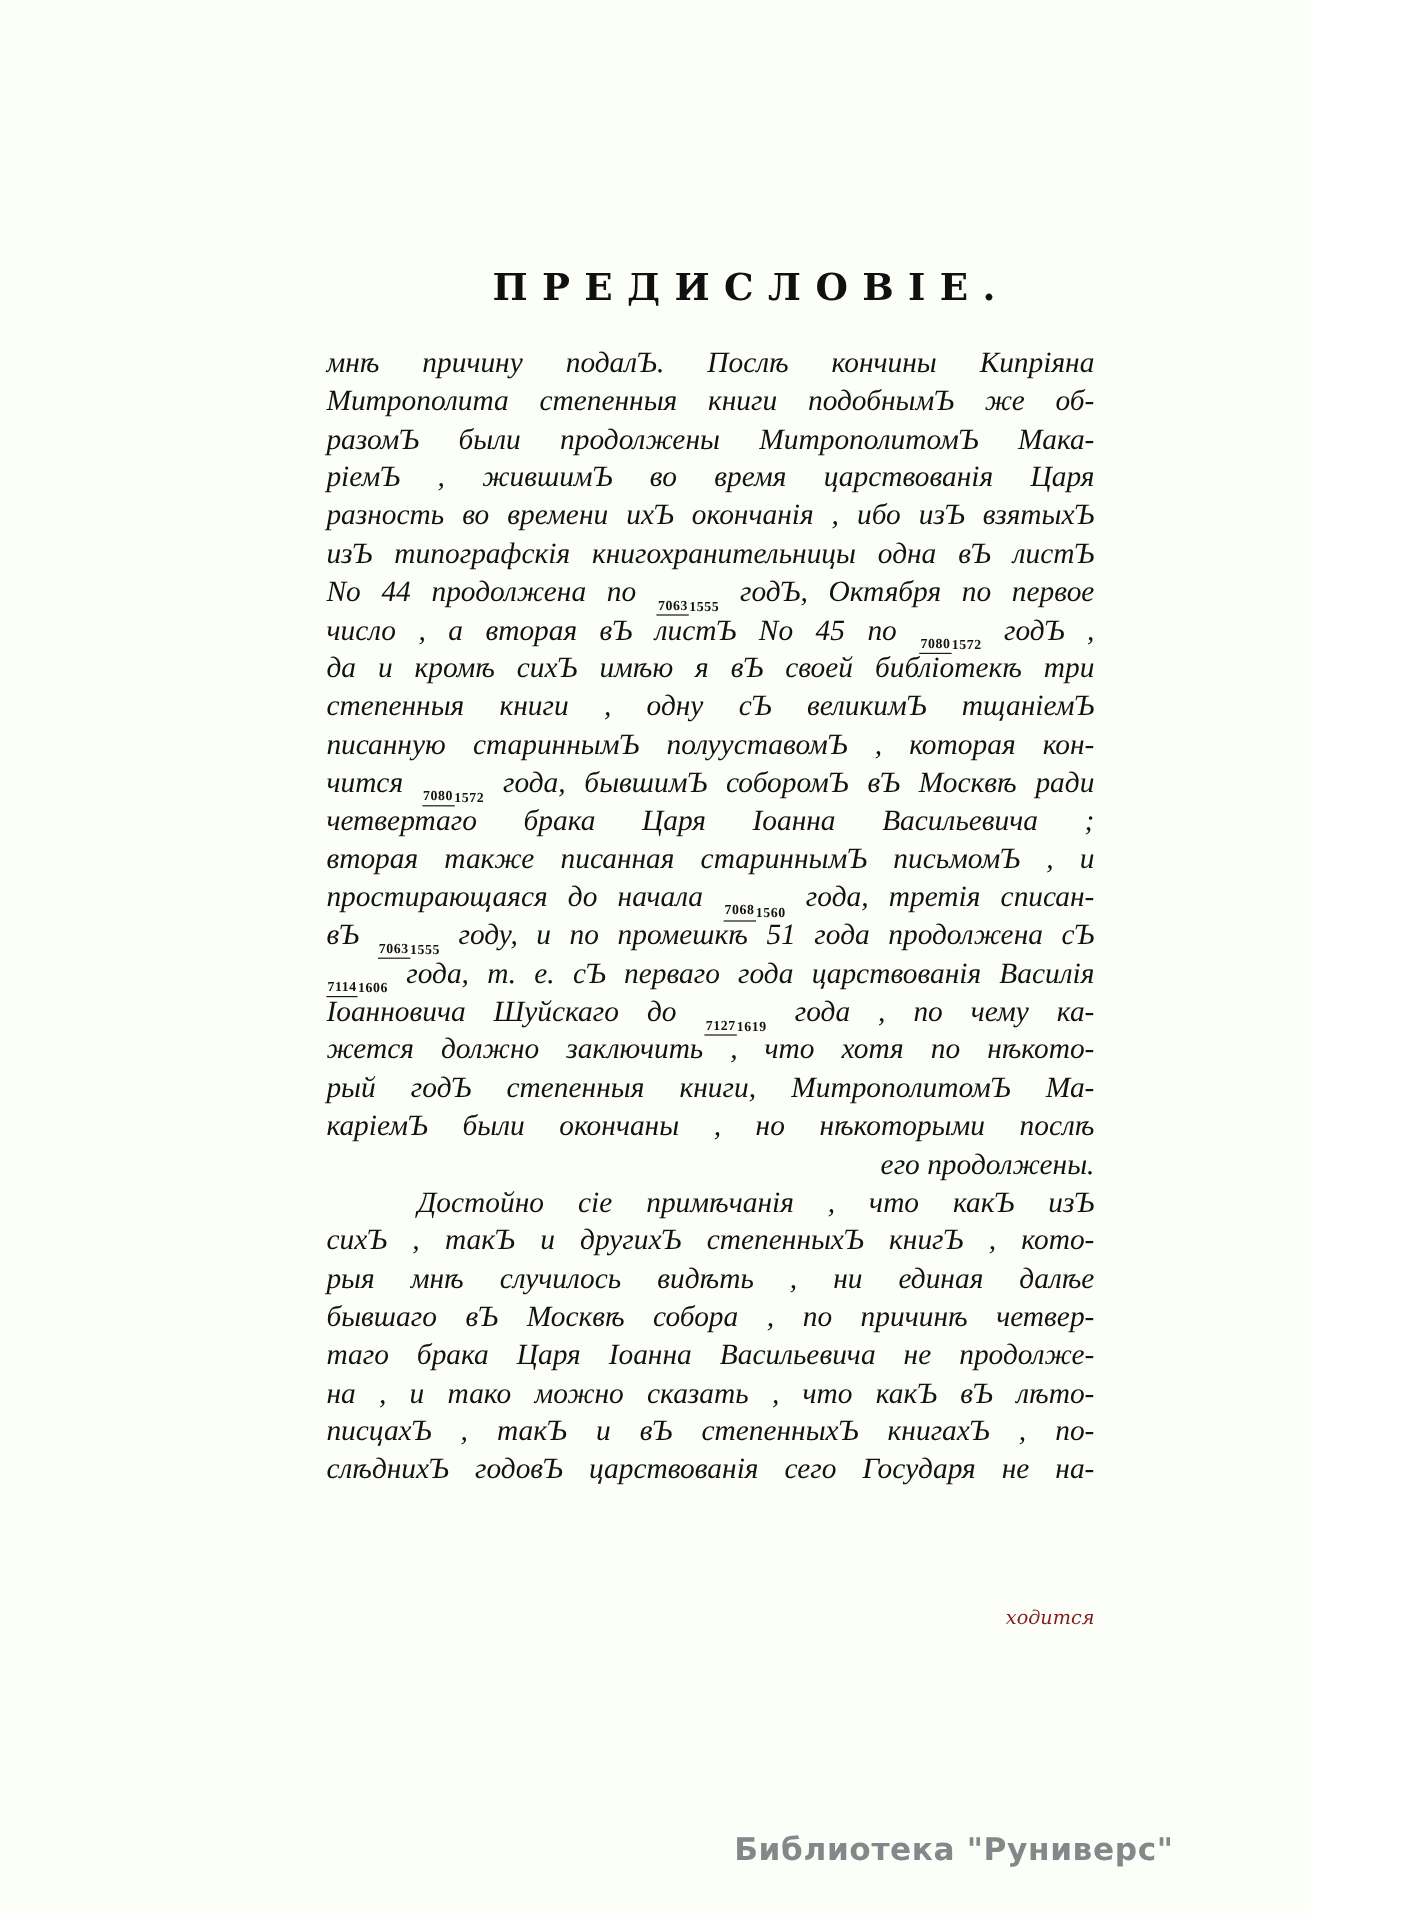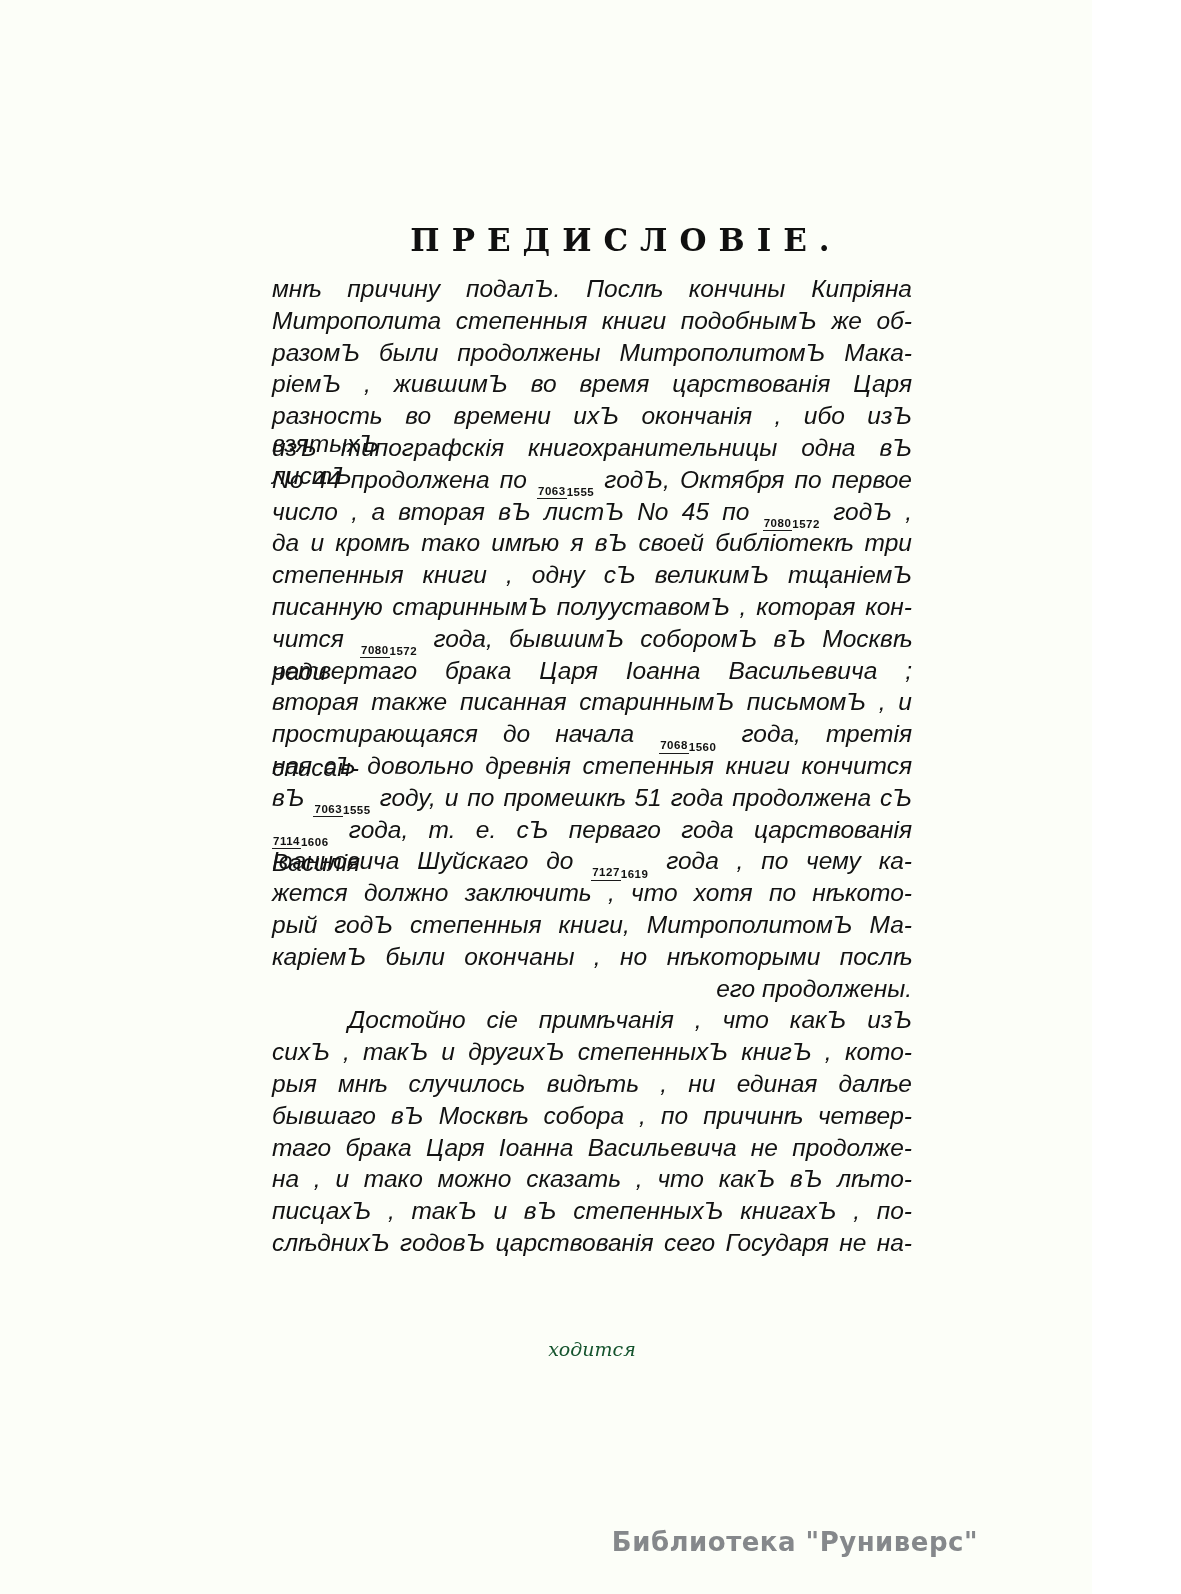--- a/index.html
+++ b/index.html
@@ -19,23 +19,23 @@
     font-family: "DejaVu Serif", serif;
     font-weight: bold;
     font-size: 31px;
     letter-spacing: 12px;
     color: #101010;
     white-space: nowrap;
   }
   .bodytext {
     position: absolute;
     left: 272px;
-    top: 275px;
+    top: 289px;
     width: 640px;
-    font-family: Liberation Sans, sans-serif;
+    font-family: Liberation Serif, serif;
     font-style: italic;
     font-size: 24.5px;
     color: #121212;
   }
   .line {
     height: 31.8px;
     text-align: justify;
     text-align-last: justify;
     overflow: visible;
   }
@@ -58,25 +58,25 @@
     vertical-align: -7px;
     letter-spacing: 0.5px;
   }
   .frac .ft { border-bottom: 1px solid #1a1a1a; padding: 0 1px 1px 1px; }
   .frac .fb { padding-top: 1px; }
   .catchword {
     position: absolute;
     left: 272px;
     top: 1338px;
     width: 640px;
-    text-align: center;
+    text-align: right;
     font-family: "DejaVu Serif", serif;
     font-style: italic;
-    font-size: 19px;
-    color: #14532d;
+    font-size: 16px;
+    color: #7f1d1d;
   }
   .watermark {
     position: absolute;
     top: 1527px;
     right: 114px;
     font-family: "DejaVu Sans", sans-serif;
     font-weight: bold;
     font-size: 26px;
     color: #85888b;
     letter-spacing: 0.5px;
@@ -95,34 +95,33 @@
       <div class="line">разность во времени ихЪ окончанія , ибо изЪ взятыхЪ</div>
       <div class="line">изЪ типографскія книгохранительницы одна вЪ листЪ</div>
       <div class="line">No 44 продолжена по <span class="frac">
           <span class="ft">7063</span>
           <span class="fb">1555</span>
         </span> годЪ, Октября по первое</div>
       <div class="line">число , а вторая вЪ листЪ No 45 по <span class="frac">
           <span class="ft">7080</span>
           <span class="fb">1572</span>
         </span> годЪ ,</div>
-      <div class="line">да и кромѣ тако имѣю я вЪ своей библіотекѣ три</div>
+      <div class="line">да и кромѣ сихЪ имѣю я вЪ своей библіотекѣ три</div>
       <div class="line">степенныя книги , одну сЪ великимЪ тщаніемЪ</div>
       <div class="line">писанную стариннымЪ полууставомЪ , которая кон-</div>
       <div class="line">чится <span class="frac">
           <span class="ft">7080</span>
           <span class="fb">1572</span>
         </span> года, бывшимЪ соборомЪ вЪ Москвѣ ради</div>
       <div class="line">четвертаго брака Царя Іоанна Васильевича ;</div>
       <div class="line">вторая также писанная стариннымЪ письмомЪ , и</div>
       <div class="line">простирающаяся до начала <span class="frac">
           <span class="ft">7068</span>
           <span class="fb">1560</span>
         </span> года, третія списан-</div>
-      <div class="line">ная сЪ довольно древнія степенныя книги кончится</div>
       <div class="line">вЪ <span class="frac">
           <span class="ft">7063</span>
           <span class="fb">1555</span>
         </span> году, и по промешкѣ 51 года продолжена сЪ</div>
       <div class="line"><span class="frac">
           <span class="ft">7114</span>
           <span class="fb">1606</span>
         </span> года, т. е. сЪ перваго года царствованія Василія</div>
       <div class="line">Іоанновича Шуйскаго до <span class="frac">
           <span class="ft">7127</span>

